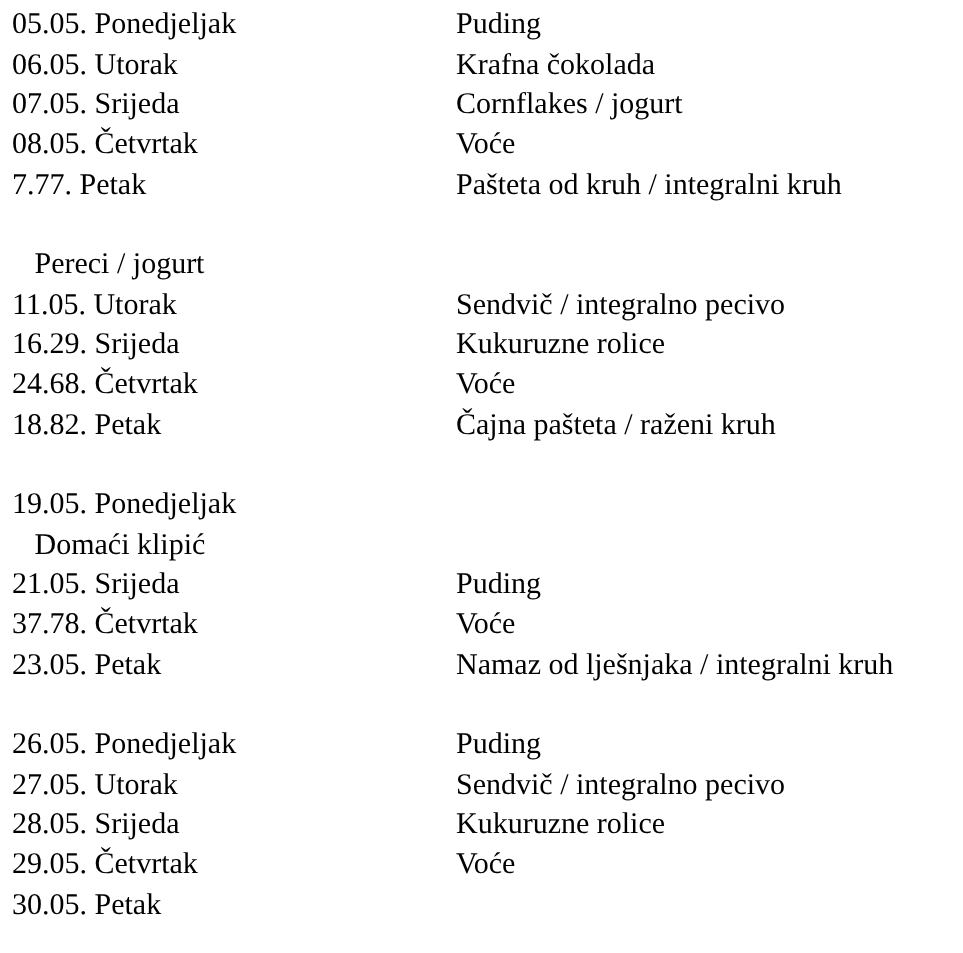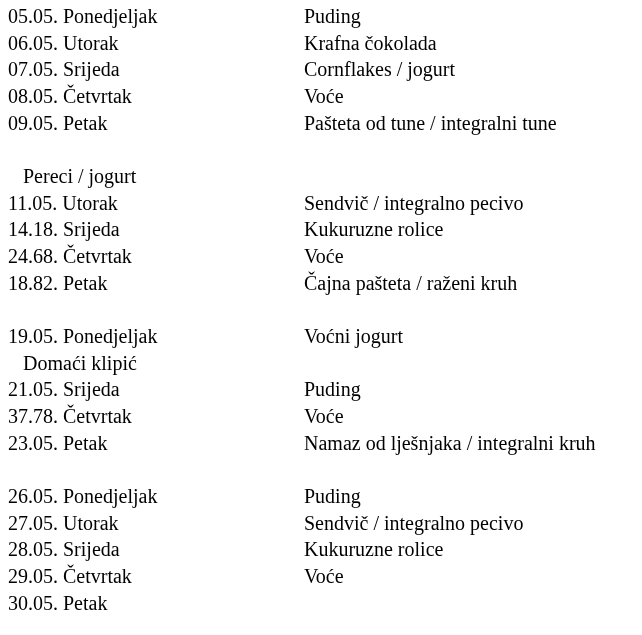--- a/index.html
+++ b/index.html
@@ -57,51 +57,50 @@
     </div>
     <div class="menu-row">
       <span class="col-date"><span class="date">07.05.</span><span class="day">Srijeda</span></span>
       <span class="col-meal">Cornflakes / jogurt</span>
     </div>
     <div class="menu-row">
       <span class="col-date"><span class="date">08.05.</span><span class="day">Četvrtak</span></span>
       <span class="col-meal">Voće</span>
     </div>
     <div class="menu-row">
-      <span class="col-date"><span class="date">09.05.</span><span class="day">Petak</span></span>
-      <span class="col-meal">Pašteta od tune / integralni tune</span>
+      <span class="col-date"><span class="date">7.77.</span><span class="day">Petak</span></span>
+      <span class="col-meal">Pašteta od kruh / integralni kruh</span>
     </div>
   </div>
 
   <div class="week-block">
     <div class="menu-row">
       <span class="col-meal">Pereci / jogurt</span>
     </div>
     <div class="menu-row">
       <span class="col-date"><span class="date">11.05.</span><span class="day">Utorak</span></span>
       <span class="col-meal">Sendvič / integralno pecivo</span>
     </div>
     <div class="menu-row">
-      <span class="col-date"><span class="date">14.18.</span><span class="day">Srijeda</span></span>
+      <span class="col-date"><span class="date">16.29.</span><span class="day">Srijeda</span></span>
       <span class="col-meal">Kukuruzne rolice</span>
     </div>
     <div class="menu-row">
       <span class="col-date"><span class="date">24.68.</span><span class="day">Četvrtak</span></span>
       <span class="col-meal">Voće</span>
     </div>
     <div class="menu-row">
       <span class="col-date"><span class="date">18.82.</span><span class="day">Petak</span></span>
       <span class="col-meal">Čajna pašteta / raženi kruh</span>
     </div>
   </div>
 
   <div class="week-block">
     <div class="menu-row">
       <span class="col-date"><span class="date">19.05.</span><span class="day">Ponedjeljak</span></span>
-      <span class="col-meal">Voćni jogurt</span>
     </div>
     <div class="menu-row">
       <span class="col-meal">Domaći klipić</span>
     </div>
     <div class="menu-row">
       <span class="col-date"><span class="date">21.05.</span><span class="day">Srijeda</span></span>
       <span class="col-meal">Puding</span>
     </div>
     <div class="menu-row">
       <span class="col-date"><span class="date">37.78.</span><span class="day">Četvrtak</span></span>

